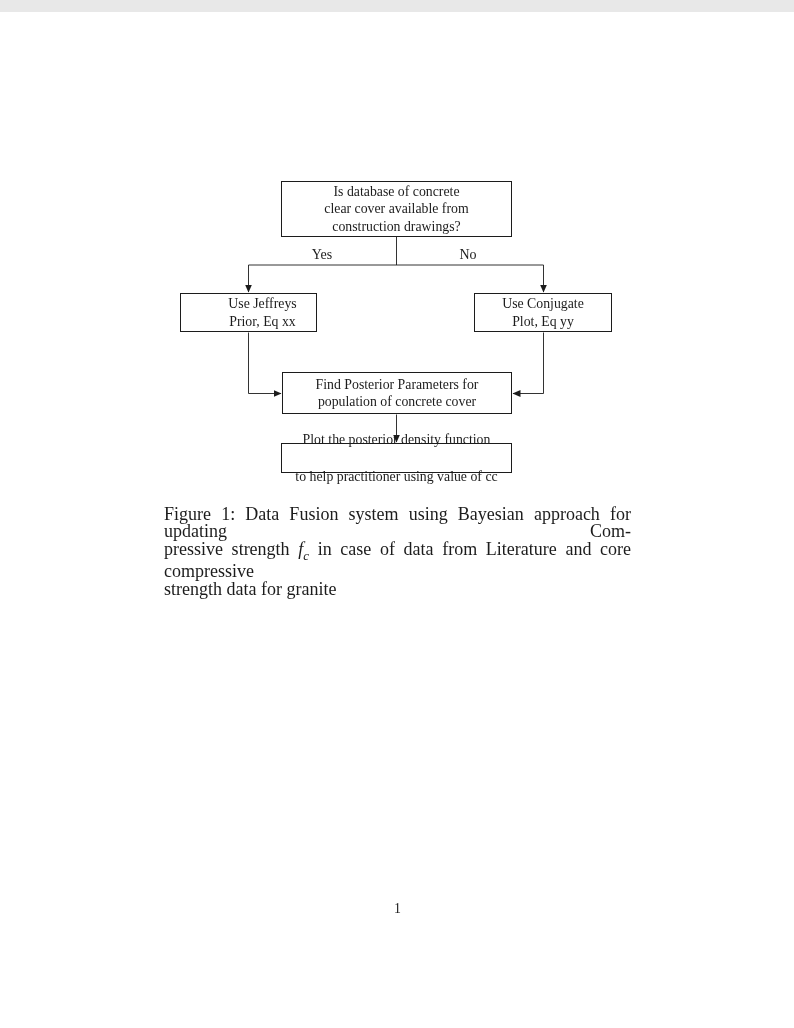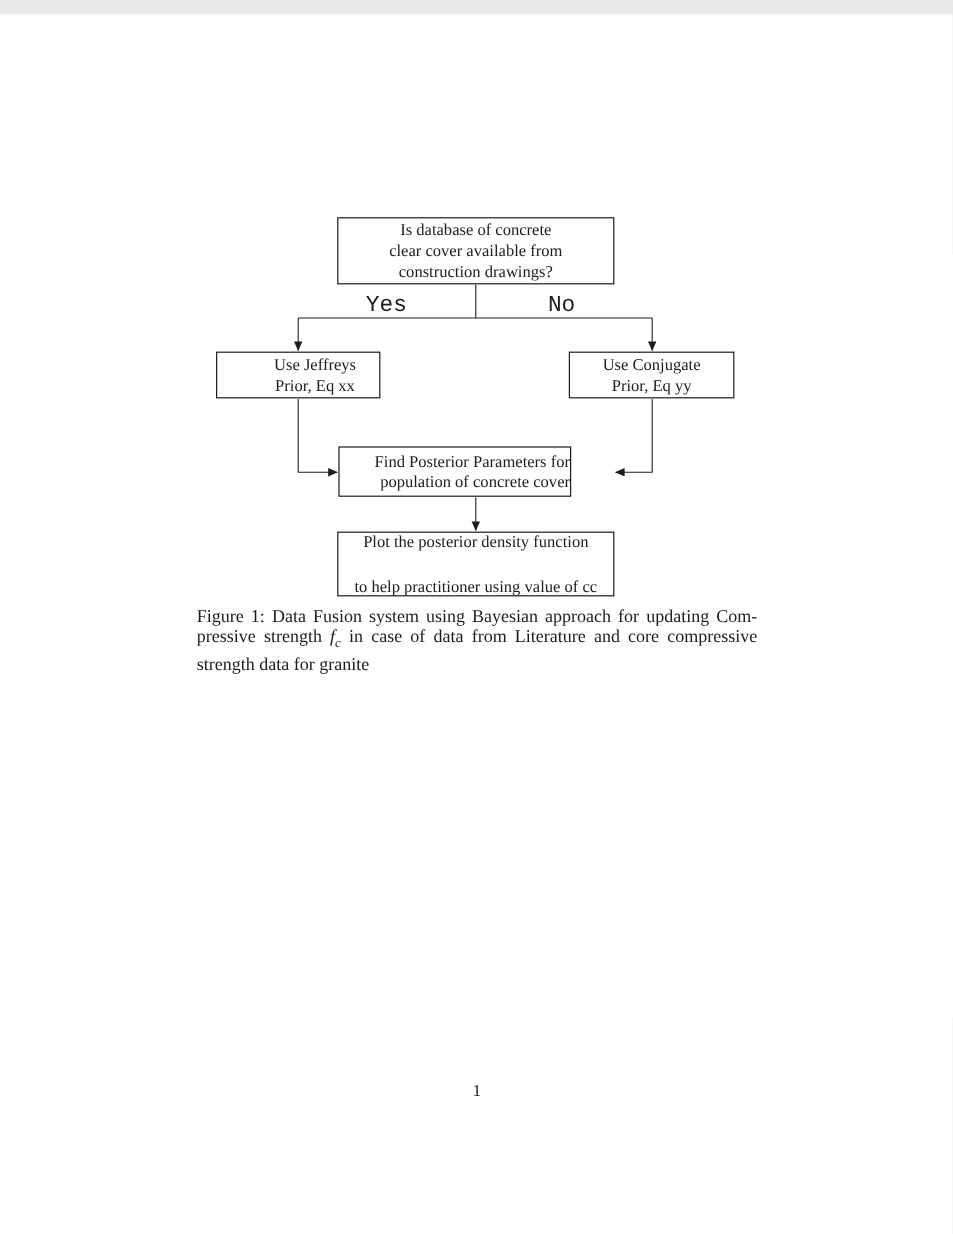--- a/index.html
+++ b/index.html
@@ -10,30 +10,30 @@
   }
   .connectors{position:absolute;left:0;top:0;width:794px;height:1028px;pointer-events:none;}
   .box{
     position:absolute;box-sizing:border-box;border:1px solid #1c1c1c;
     display:flex;flex-direction:column;justify-content:center;
     text-align:center;font-size:13.8px;line-height:17.4px;background:#ffffff;
   }
   .box-decision{left:281px;top:169px;width:231px;height:56px;}
   .box-jeffreys{left:180px;top:281px;width:137px;height:39px;padding-left:28px;}
   .box-conjugate{left:474px;top:281px;width:138px;height:39px;}
-  .box-posterior{left:282px;top:360px;width:194px;height:42px;align-items:flex-end;}
-  .box-plot{left:281px;top:431px;width:231px;height:54px;gap:19px;}
+  .box-posterior{left:282px;top:360px;width:230px;height:42px;}
+  .box-plot{left:281px;top:431px;width:231px;height:30px;gap:19px;}
   .edge-label{
-    position:absolute;font-size:19px;line-height:17px;transform:translateX(-50%);font-family:Liberation Mono, monospace;
+    position:absolute;font-size:14px;line-height:17px;transform:translateX(-50%);
   }
   .edge-label-yes{left:322px;top:234px;}
   .edge-label-no{left:468px;top:234px;}
   .caption{
     position:absolute;left:164px;top:494px;width:467px;
-    font-size:15px;line-height:17.3px;
+    font-size:18px;line-height:17.3px;
   }
   .cap-line{text-align:justify;text-align-last:justify;}
   .cap-line-last{text-align-last:left;}
   .mi{font-style:italic;}
   .msub{font-style:italic;font-size:0.72em;}
   .pageno{
     position:absolute;left:164px;top:889px;width:467px;
     text-align:center;font-size:13.8px;
   }
 </style>
@@ -71,21 +71,21 @@
   <div class="edge-label edge-label-yes">Yes</div>
   <div class="edge-label edge-label-no">No</div>
 
   <div class="box box-jeffreys">
     <div>Use Jeffreys</div>
     <div>Prior, Eq xx</div>
   </div>
 
   <div class="box box-conjugate">
     <div>Use Conjugate</div>
-    <div>Prior, Eq yy</div>
+    <div>Plot, Eq yy</div>
   </div>
 
   <div class="box box-posterior">
     <div>Find Posterior Parameters for</div>
     <div>population of concrete cover</div>
   </div>
 
   <div class="box box-plot">
     <div>Plot the posterior density function</div>
     <div>to help practitioner using value of cc</div>

